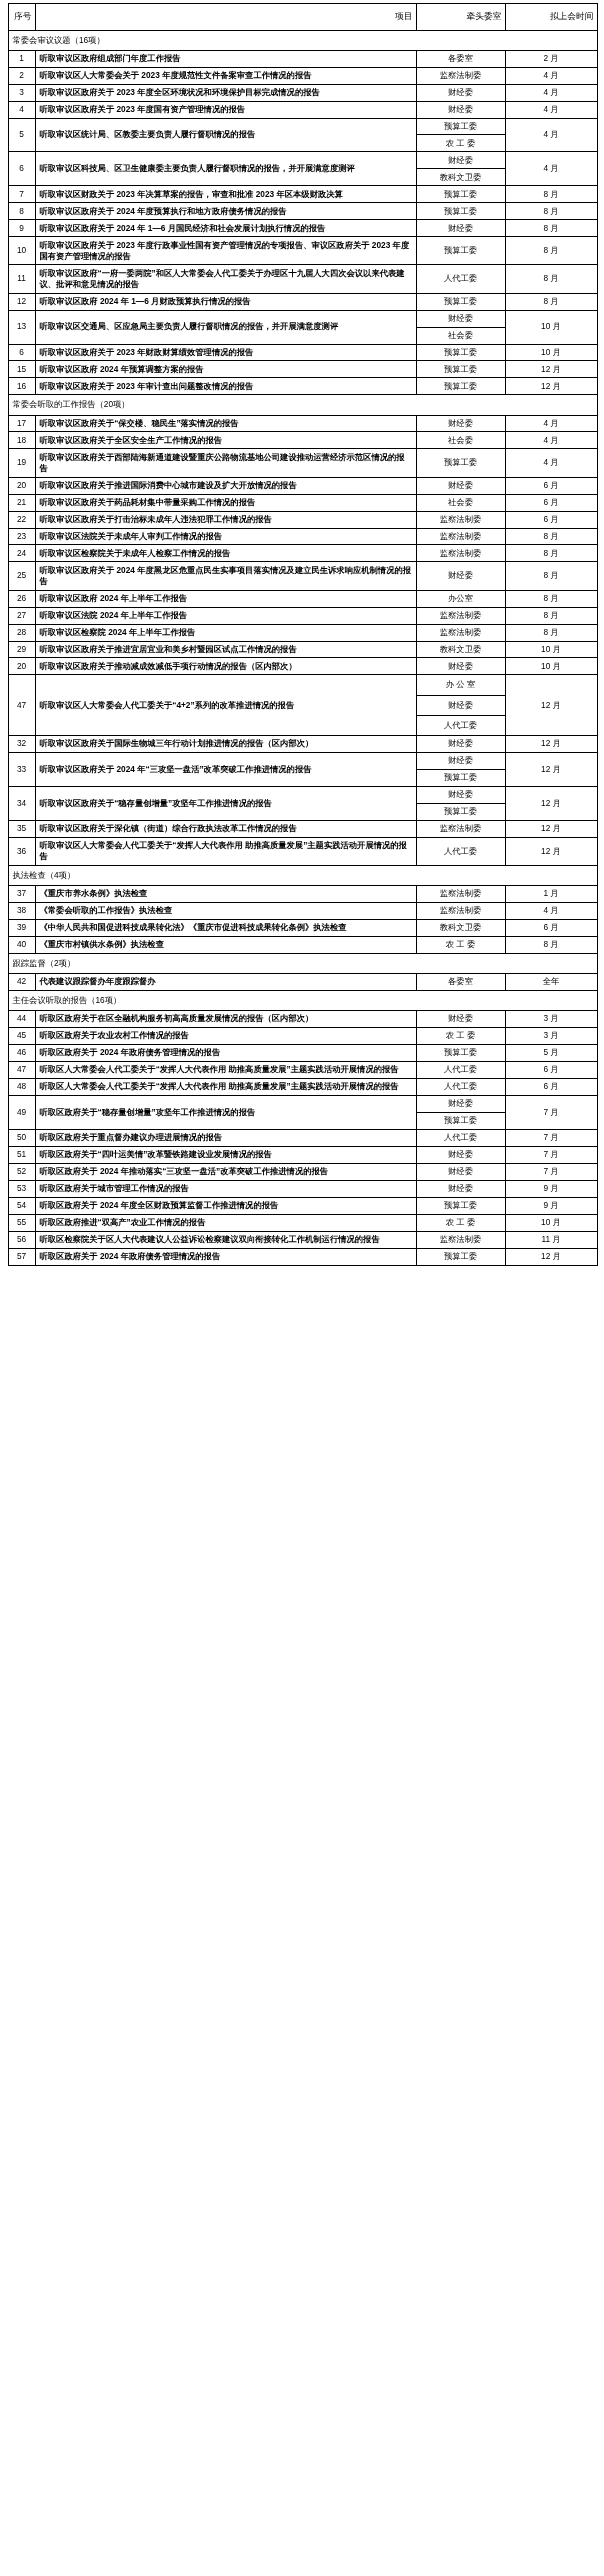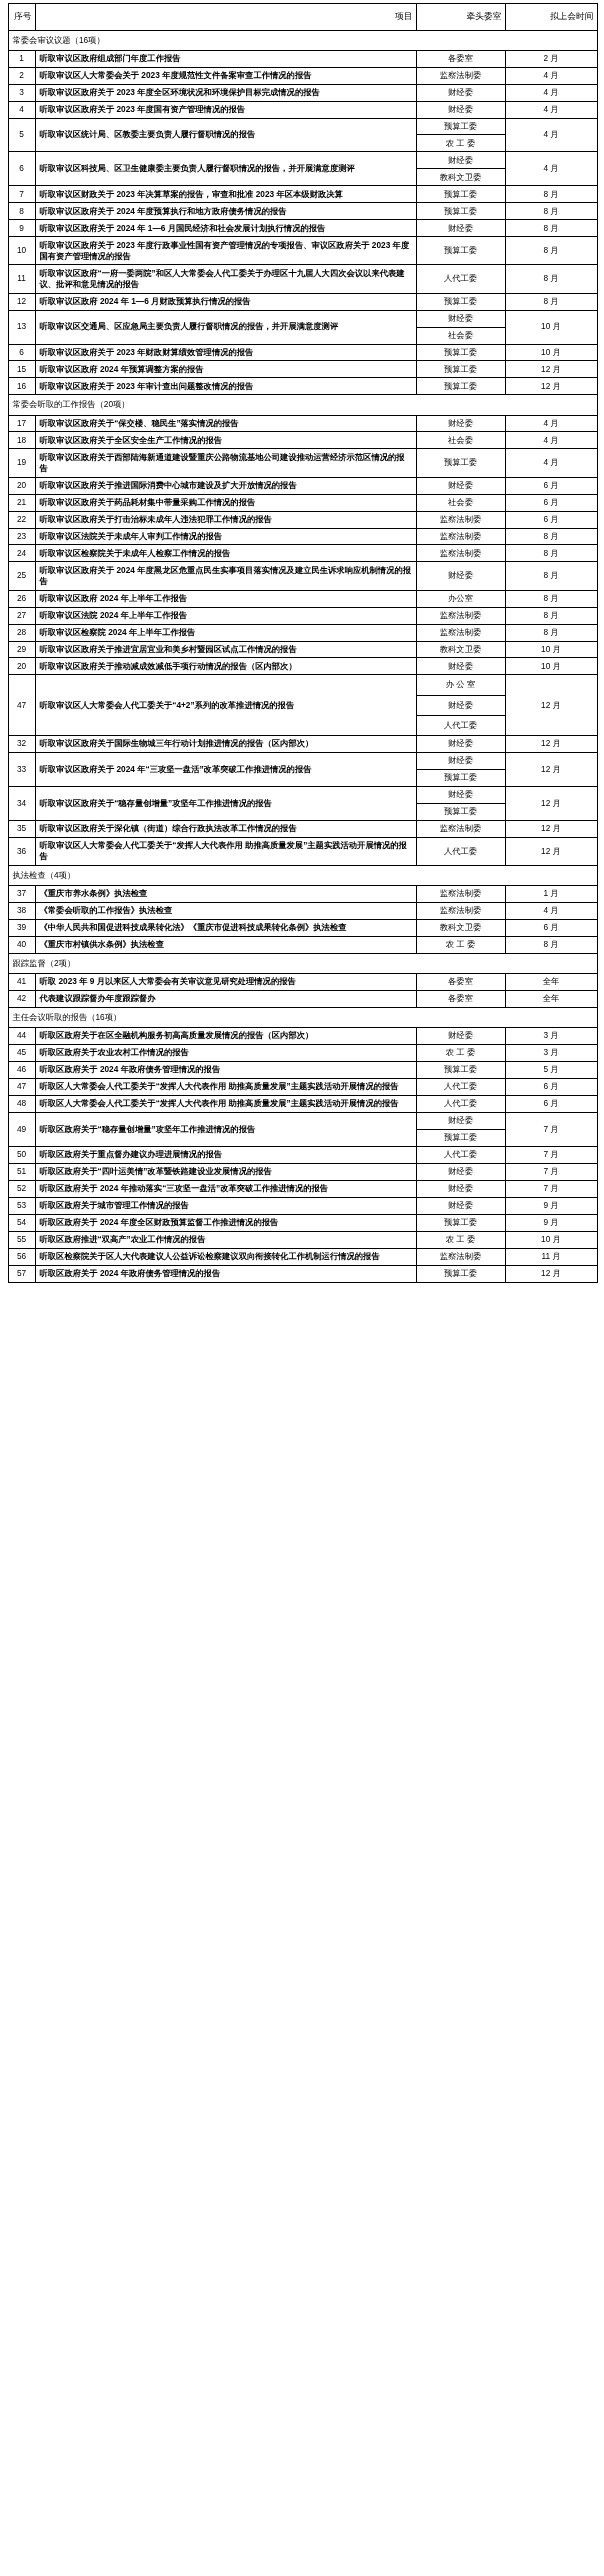--- a/index.html
+++ b/index.html
@@ -319,26 +319,20 @@
         <tr>
           <td class="num">40</td>
           <td class="item">《重庆市村镇供水条例》执法检查</td>
           <td class="org">农 工 委</td>
           <td class="time">8 月</td>
         </tr>
         <tr class="section">
           <td colspan="4">跟踪监督（2项）</td>
         </tr>
         <tr>
-          <td class="num">41</td>
-          <td class="item">听取 2023 年 9 月以来区人大常委会有关审议意见研究处理情况的报告</td>
-          <td class="org">各委室</td>
-          <td class="time">全年</td>
-        </tr>
-        <tr>
           <td class="num">42</td>
           <td class="item">代表建议跟踪督办年度跟踪督办</td>
           <td class="org">各委室</td>
           <td class="time">全年</td>
         </tr>
         <tr class="section">
           <td colspan="4">主任会议听取的报告（16项）</td>
         </tr>
         <tr>
           <td class="num">44</td>

